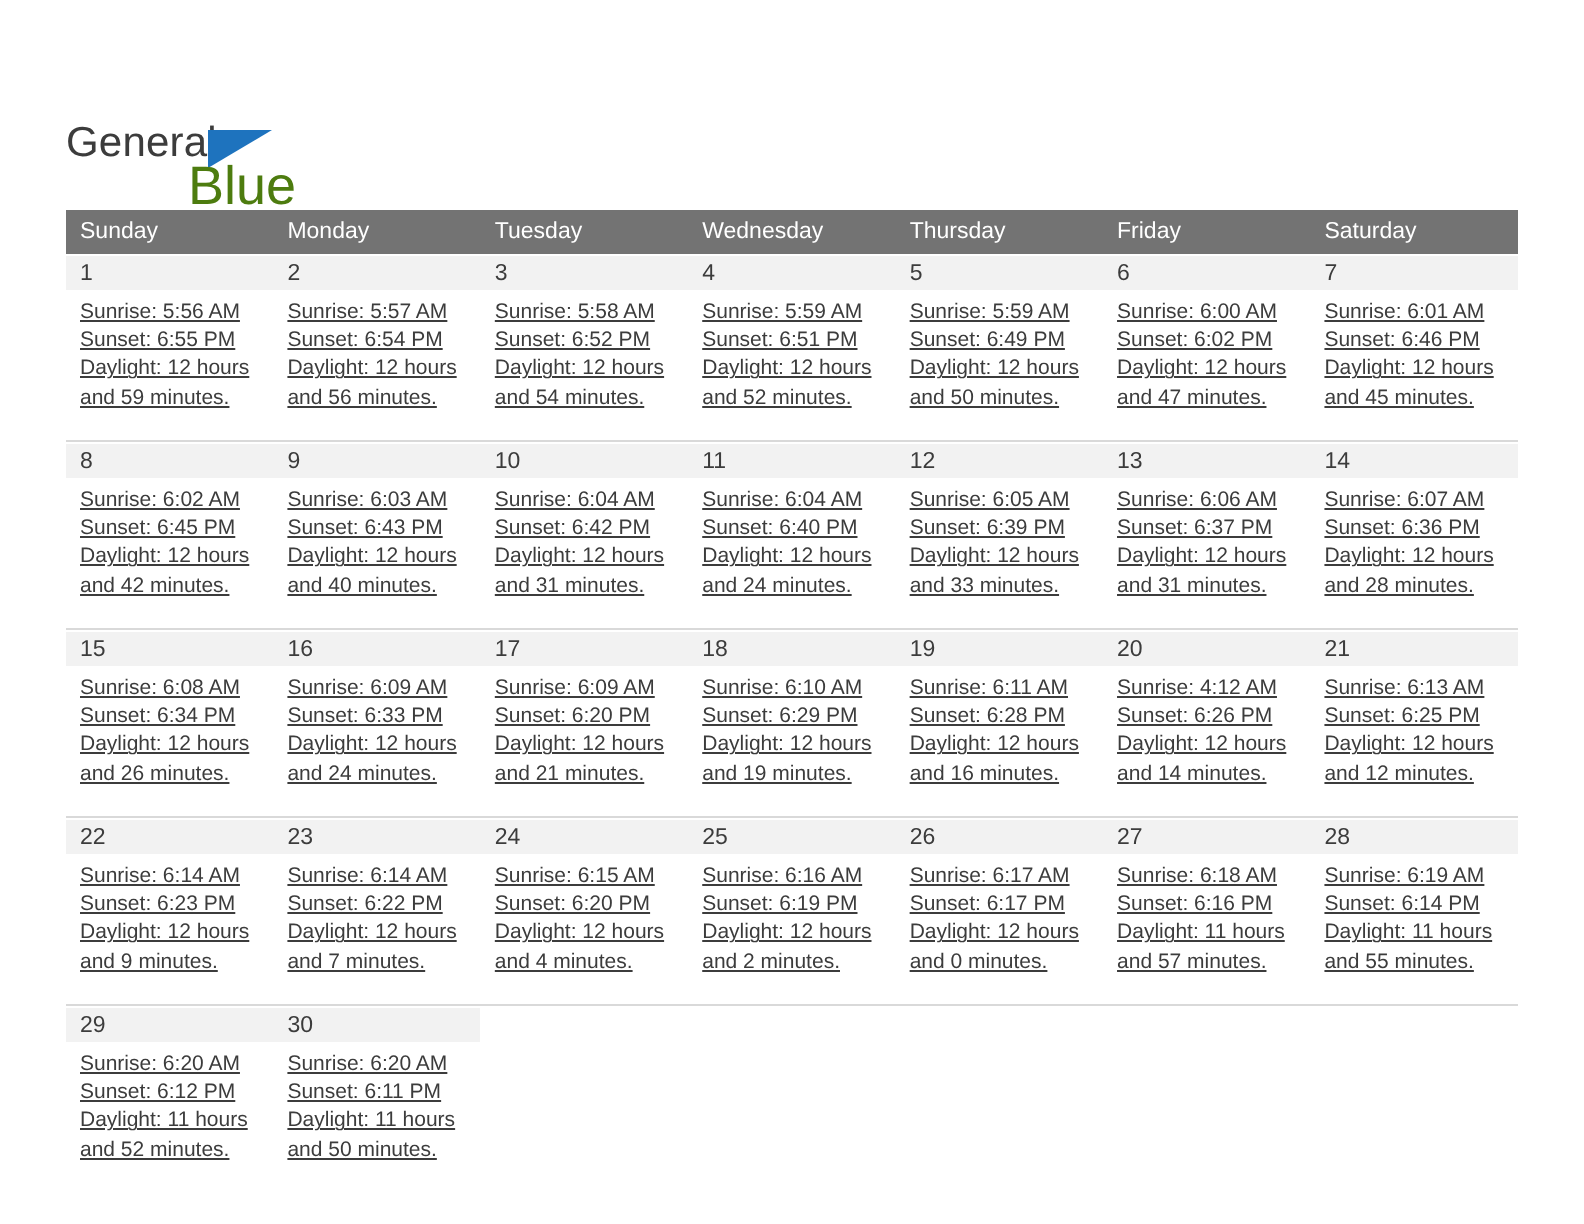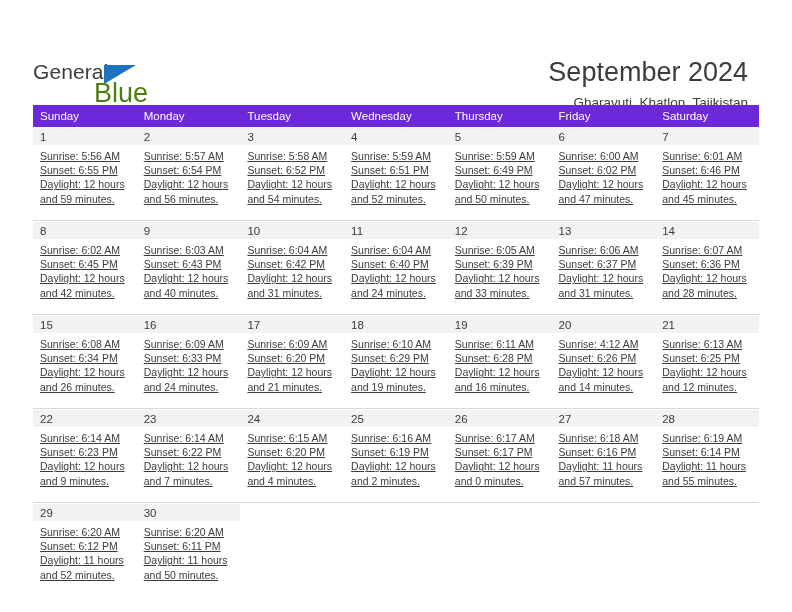--- a/index.html
+++ b/index.html
@@ -86,21 +86,21 @@
   
   .calendar {
     position: absolute;
     left: 33px;
     top: 105px;
     width: 726px;
     border-collapse: collapse;
     table-layout: fixed;
   }
   .calendar th {
-    background: #6d28d9;
+    background: #737373;
     color: #ffffff;
     font-size: 11.5px;
     font-weight: normal;
     text-align: left;
     padding: 5px 0 5px 7px;
     height: 11px;
     border: none;
   }
   .calendar td {
     vertical-align: top;
@@ -156,24 +156,20 @@
 <div class="page">
 
   <div class="header">
 
     <div class="brand">
       <span class="brand-general">General</span>
       <span class="brand-tri"></span>
       <span class="brand-blue">Blue</span>
     </div>
 
-    <div class="title-block">
-      <div class="cal-title">September 2024</div>
-      <div class="cal-subtitle">Gharavuti, Khatlon, Tajikistan</div>
-    </div>
 
   </div>
 
   <table class="calendar">
     <thead>
       <tr id="weekday-header">
           <th>Sunday</th>
           <th>Monday</th>
           <th>Tuesday</th>
           <th>Wednesday</th>

